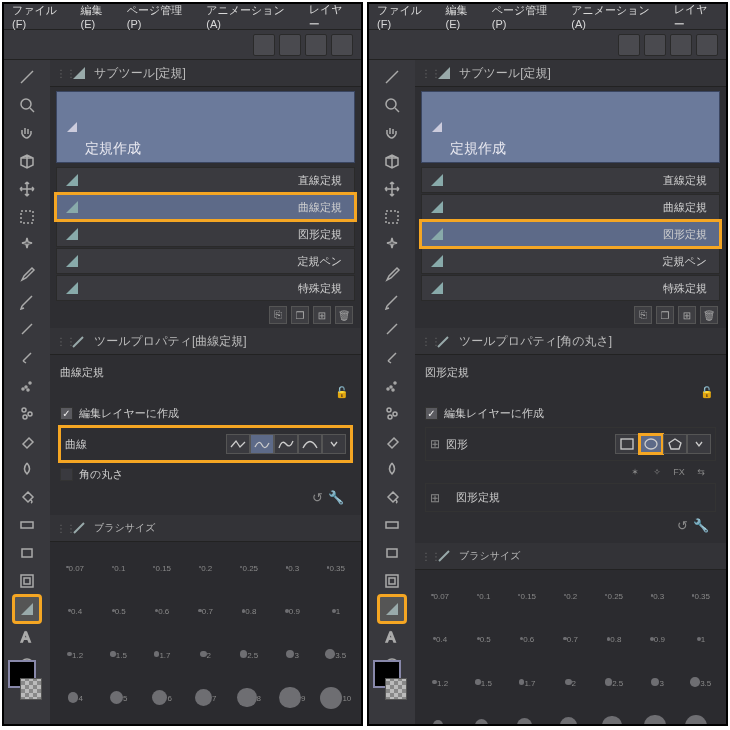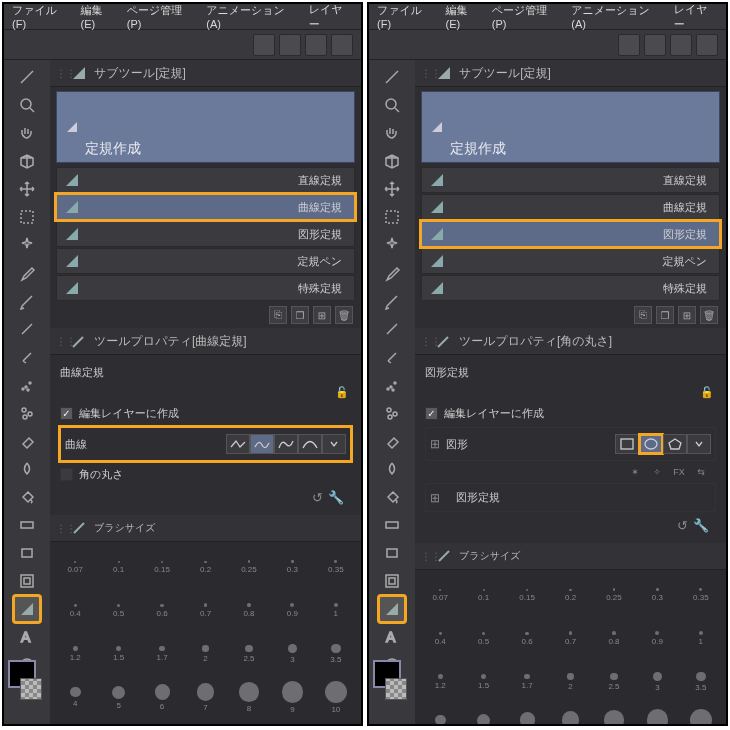--- a/index.html
+++ b/index.html
@@ -51,21 +51,21 @@
   .opt-btn.active { background: #5d6a88; }
   .opt-btn.highlighted { outline: 3px solid #f5a623; outline-offset: -2px; }
   .opt-btn svg { stroke: #ccc; fill: none; stroke-width: 1.3; }
   .sub-slider-row { padding: 2px 8px 2px 30px; font-size: 10px; color: #aaa; display: flex; align-items: center; gap: 6px; }
   .sub-slider-row .mini-slider { flex:1; height:6px; background:#3a3a3f; border:1px solid #222; position:relative; }
   .effects-row { display:flex; justify-content:flex-end; gap:4px; padding:2px 8px; }
   .effects-row .ef { width:18px; height:14px; font-size:9px; color:#888; display:flex; align-items:center; justify-content:center; }
   .wrench-row { display: flex; justify-content: flex-end; padding: 4px 8px; gap: 6px; color: #888; font-size: 13px; }
   
   .brush-grid { display: grid; grid-template-columns: repeat(7, 1fr); gap: 1px; padding: 4px; background: #2b2b2f; }
-  .brush-cell { aspect-ratio: 1; background: #2b2b2f; display: flex; flex-direction: column; align-items: center; justify-content: center; }
+  .brush-cell { aspect-ratio: 1; background: #2b2b2f; display: flex; flex-direction: row; align-items: center; justify-content: center; }
   .brush-cell .dot { background: #6e6e72; border-radius: 50%; }
   .brush-cell .sz { font-size: 8px; color: #888; margin-top: 2px; }
   .brush-hdr .htxt { font-size: 10px; }
   
   .color-area { position: relative; height: 80px; background: #2b2b2f; display: flex; justify-content: center; overflow: hidden; }
   .wheel { width: 180px; height: 180px; border-radius: 50%; background: conic-gradient(red, yellow, lime, cyan, blue, magenta, red); position: absolute; top: 2px; }
   .wheel::after { content:""; position:absolute; inset:18px; border-radius:50%; background:#2b2b2f; }
   .inner-tri { position:absolute; top:26px; width:120px; height:90px; background: linear-gradient(to right, #fff, #f00); clip-path: polygon(50% 100%, 0 0, 100% 0); }
   .color-swatches { position: absolute; left: 2px; bottom: 4px; width: 40px; height: 40px; }
   .sw1 { width: 28px; height: 28px; background: #000; border: 2px solid #88a; position: absolute; top:0; left:0; }

